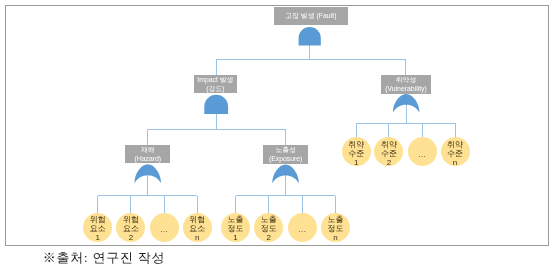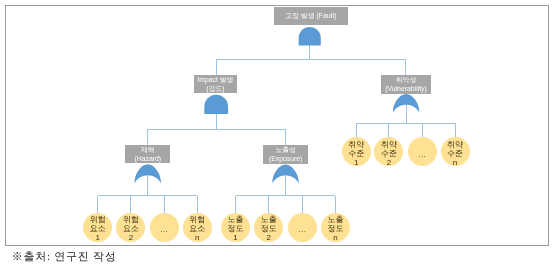--- a/index.html
+++ b/index.html
@@ -14,22 +14,22 @@
   #gates{position:absolute;left:0;top:0;pointer-events:none;}
   .node-label{position:absolute;background:#a6a6a6;color:#ffffff;
        display:flex;flex-direction:column;align-items:center;justify-content:center;
        text-align:center;box-sizing:border-box;white-space:nowrap;}
   .node-label span{display:block;}
   .leaf-circle{position:absolute;border-radius:50%;background:#ffe193;color:#3a2f14;
         display:flex;flex-direction:column;align-items:center;justify-content:center;
         text-align:center;box-sizing:border-box;white-space:nowrap;}
   .leaf-circle span{display:block;}
   .ell{letter-spacing:0.45px;text-indent:0.45px;}
-  .caption{position:absolute;font-size:11px;color:#1a1a1a;letter-spacing:0.75px;
-           font-family:"Liberation Serif", serif;white-space:nowrap;}
+  .caption{position:absolute;font-size:13px;color:#1a1a1a;letter-spacing:0.75px;
+           font-family:"Liberation Serif", serif;white-space:nowrap;margin-left:31px;}
 </style>
 </head>
 <body>
 
 <div id="stage">
   <div id="frame" style="left: 5px; top: 5px; width: 544px; height: 241px; border-color: rgb(154, 154, 154);"></div>
   <svg id="wires" width="558" height="265">
       <line x1="309.6" y1="45.4" x2="309.6" y2="59.8" stroke="#9dc3e6" stroke-width="1" shape-rendering="crispEdges"></line>
       <line x1="216.3" y1="59.8" x2="405.6" y2="59.8" stroke="#9dc3e6" stroke-width="1" shape-rendering="crispEdges"></line>
       <line x1="216.3" y1="59.8" x2="216.3" y2="75.1" stroke="#9dc3e6" stroke-width="1" shape-rendering="crispEdges"></line>

